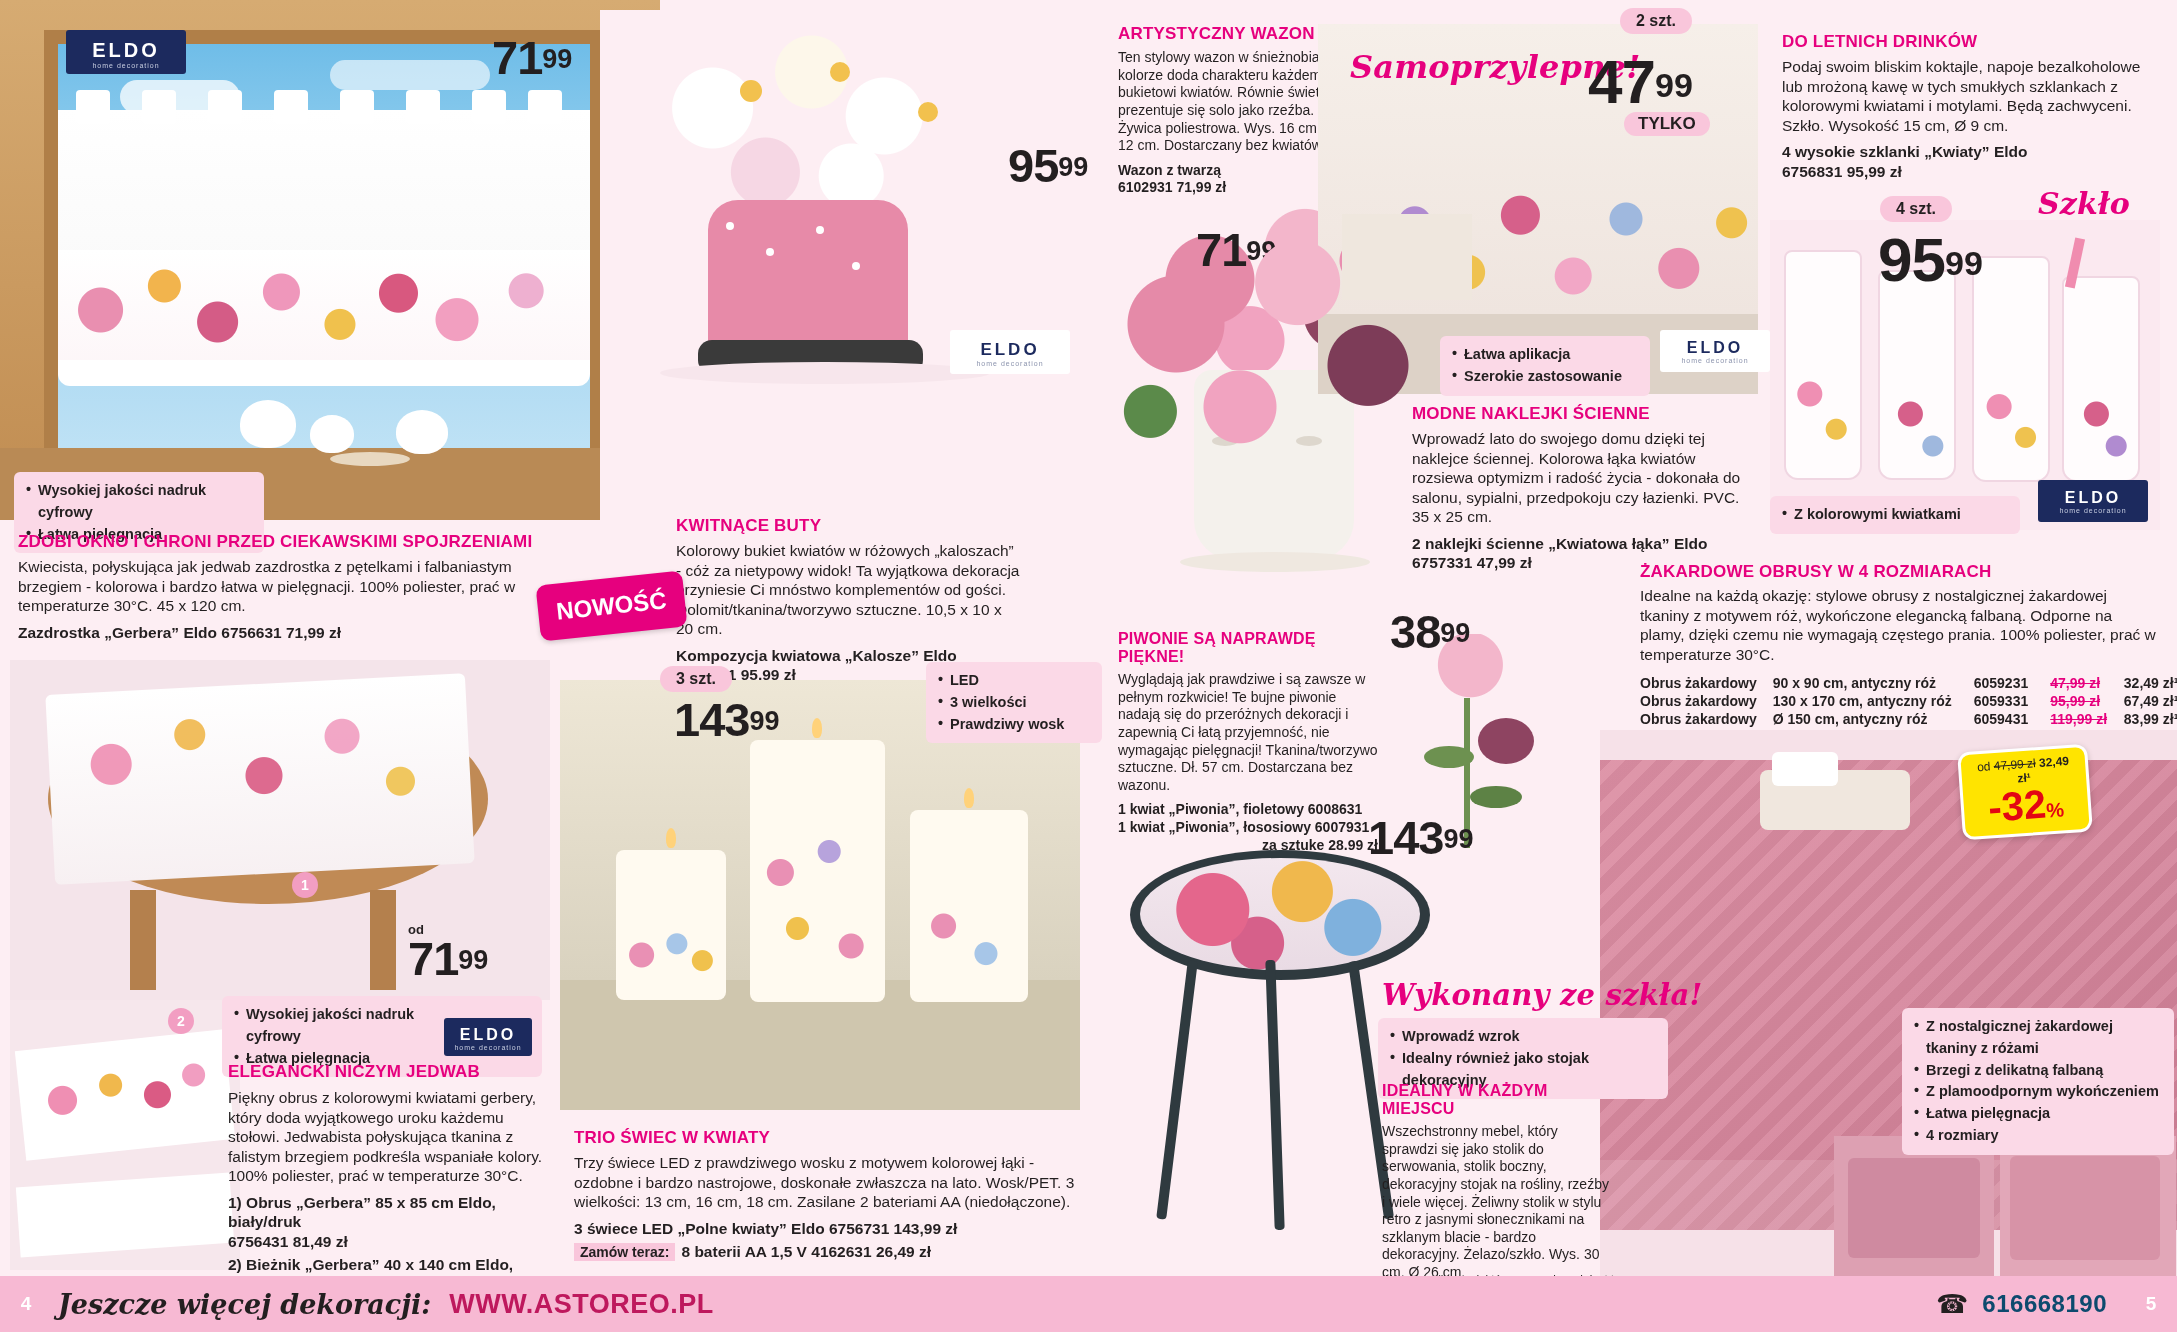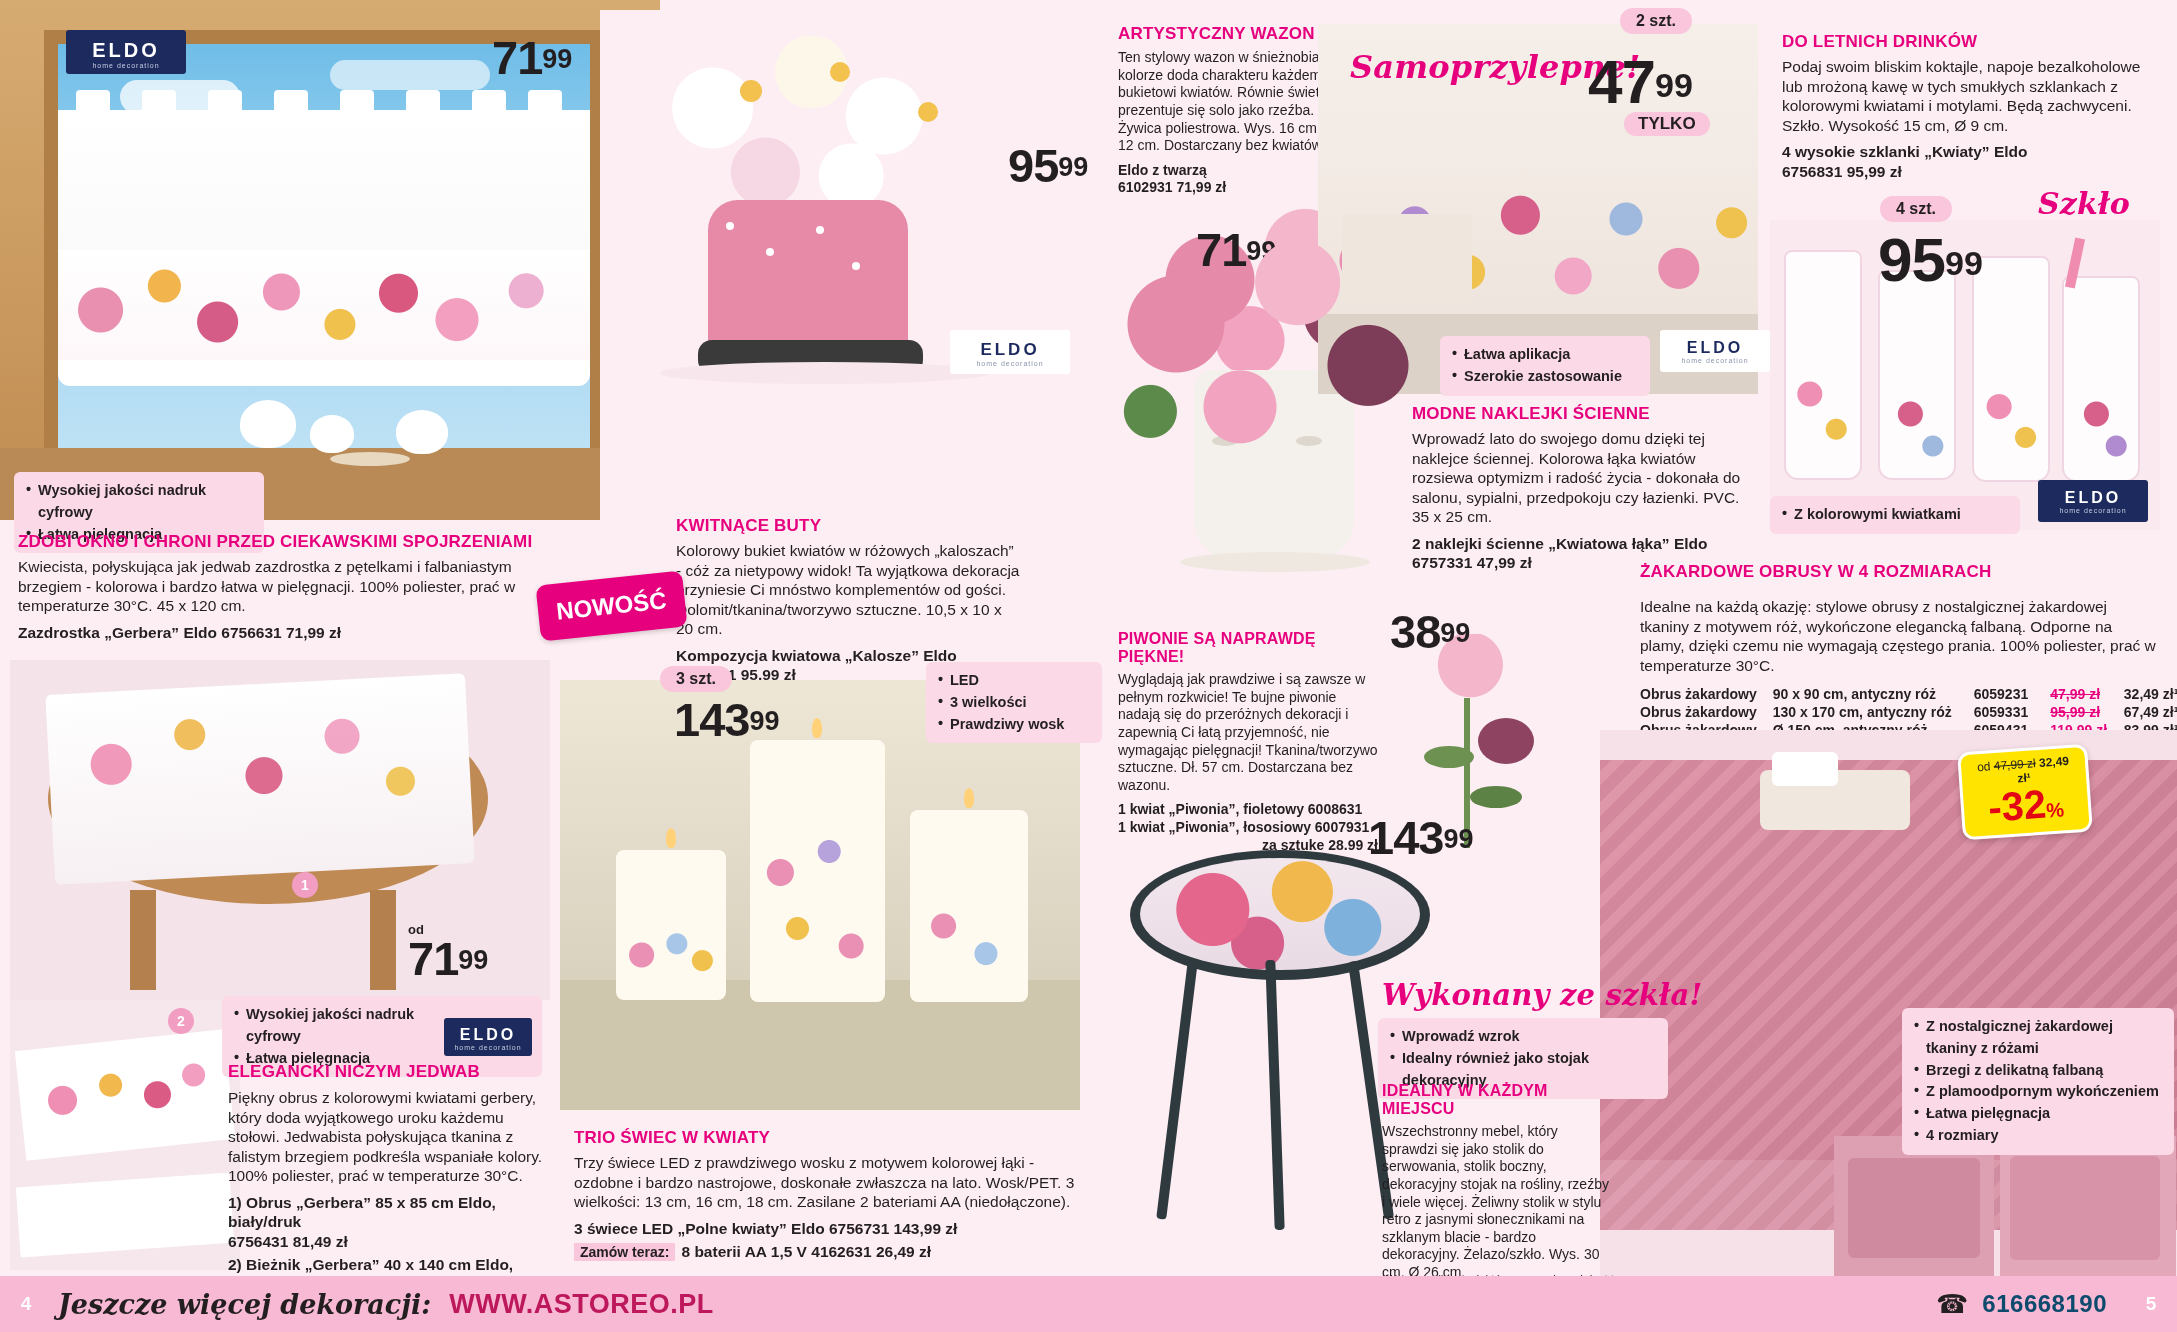--- a/index.html
+++ b/index.html
@@ -291,21 +291,21 @@
     <div class="body-txt" style="margin-top:7px;font-weight:bold;">3 świece LED „Polne kwiaty” Eldo   6756731   143,99 zł</div>
     <div style="margin-top:4px;display:flex;gap:6px;align-items:center;">
       <span style="background:#f9c6db;font-size:14px;font-weight:bold;padding:1px 6px;">Zamów teraz:</span>
       <span class="body-txt" style="font-weight:bold;">8 baterii AA 1,5 V   4162631   26,49 zł</span>
     </div>
   </div>
 
   <div class="abs" style="left:1118px;top:24px;width:228px;">
     <div class="h-title" style="font-size:17px;">ARTYSTYCZNY WAZON</div>
     <div class="small-txt" style="margin-top:5px;">Ten stylowy wazon w śnieżnobiałym kolorze doda charakteru każdemu bukietowi kwiatów. Równie świetnie prezentuje się solo jako rzeźba. Żywica poliestrowa. Wys. 16 cm, Ø 12 cm. Dostarczany bez kwiatów.</div>
-    <div class="small-txt" style="margin-top:7px;font-weight:bold;">Eldo z twarzą</div>
+    <div class="small-txt" style="margin-top:7px;font-weight:bold;">Wazon z twarzą</div>
     <div class="small-txt" style="font-weight:bold;">6102931   71,99 zł</div>
   </div>
 
   <div class="ph" style="left:1110px;top:200px;width:330px;height:400px;background:#fdeef3;">
     <div class="abs" style="left:40px;top:0;width:250px;height:190px;background:
       radial-gradient(circle at 24% 42%, #e58aa8 0 44px, transparent 45px),
       radial-gradient(circle at 62% 26%, #f3b6cb 0 40px, transparent 41px),
       radial-gradient(circle at 76% 60%, #8e4461 0 36px, transparent 37px),
       radial-gradient(circle at 40% 74%, #f1a3c0 0 34px, transparent 35px);"></div>
     <div class="abs" style="left:84px;top:170px;width:160px;height:190px;background:#f4f1ec;border-radius:18px 18px 40px 40px;"></div>
@@ -424,21 +424,21 @@
     <div class="abs" style="left:62px;top:160px;width:52px;height:22px;background:#5d8245;border-radius:50%;"></div>
     <div class="abs" style="left:70px;top:92px;width:56px;height:46px;background:#8e4461;border-radius:50%;"></div>
   </div>
 
   <div class="abs price" style="left:1390px;top:604px;">
     <span class="whole">38</span><span class="frac">99</span>
   </div>
 
   <div class="abs" style="left:1640px;top:562px;width:520px;">
     <div class="h-title" style="font-size:17px;">ŻAKARDOWE OBRUSY W 4 ROZMIARACH</div>
-    <div class="body-txt" style="margin-top:15px;">Idealne na każdą okazję: stylowe obrusy z nostalgicznej żakardowej tkaniny z motywem róż, wykończone elegancką falbaną. Odporne na plamy, dzięki czemu nie wymagają częstego prania. 100% poliester, prać w temperaturze 30°C.</div>
+    <div class="body-txt" style="margin-top:4px;">Idealne na każdą okazję: stylowe obrusy z nostalgicznej żakardowej tkaniny z motywem róż, wykończone elegancką falbaną. Odporne na plamy, dzięki czemu nie wymagają częstego prania. 100% poliester, prać w temperaturze 30°C.</div>
     <table class="pricelist" style="margin-top:10px;">
       <tbody>
           <tr>
         <td style="font-weight:bold;">Obrus żakardowy</td>
         <td style="font-weight:bold;padding-left:10px;">90 x 90 cm, antyczny róż</td>
         <td style="font-weight:bold;padding-left:16px;">6059231</td>
         <td class="strike" style="color:#e6007e;font-weight:bold;padding-left:16px;">47,99 zł</td>
         <td style="font-weight:bold;padding-left:10px;">32,49 zł¹</td>
       </tr>
       <tr>

